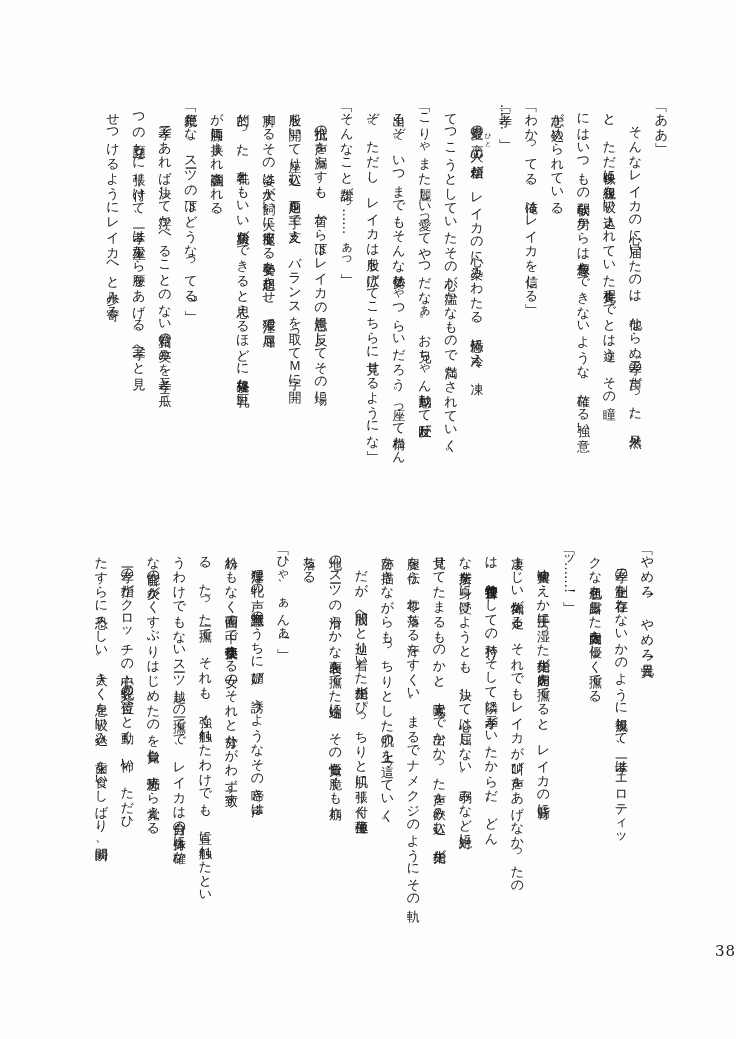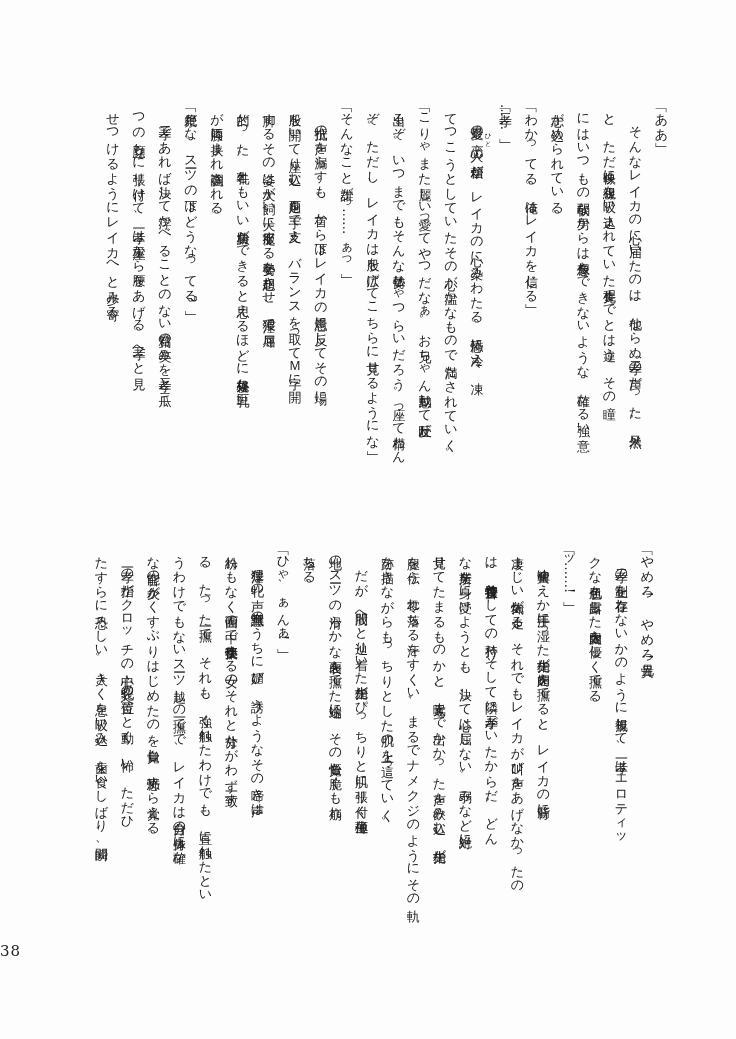--- a/index.html
+++ b/index.html
@@ -39,21 +39,21 @@
   }
   ruby rt {
     font-size: 6.5px;
     letter-spacing: 0;
   }
   .page-number {
     position: absolute;
     top: 942px;
     left: 0;
     width: 100%;
-    text-align: left;
+    text-align: right;
     font-size: 15px;
     letter-spacing: 1px;
     color: #222222;
   }
 </style>
 </head>
 <body>
 
 <div class="page">
   <div id="block-top" class="vblock">

